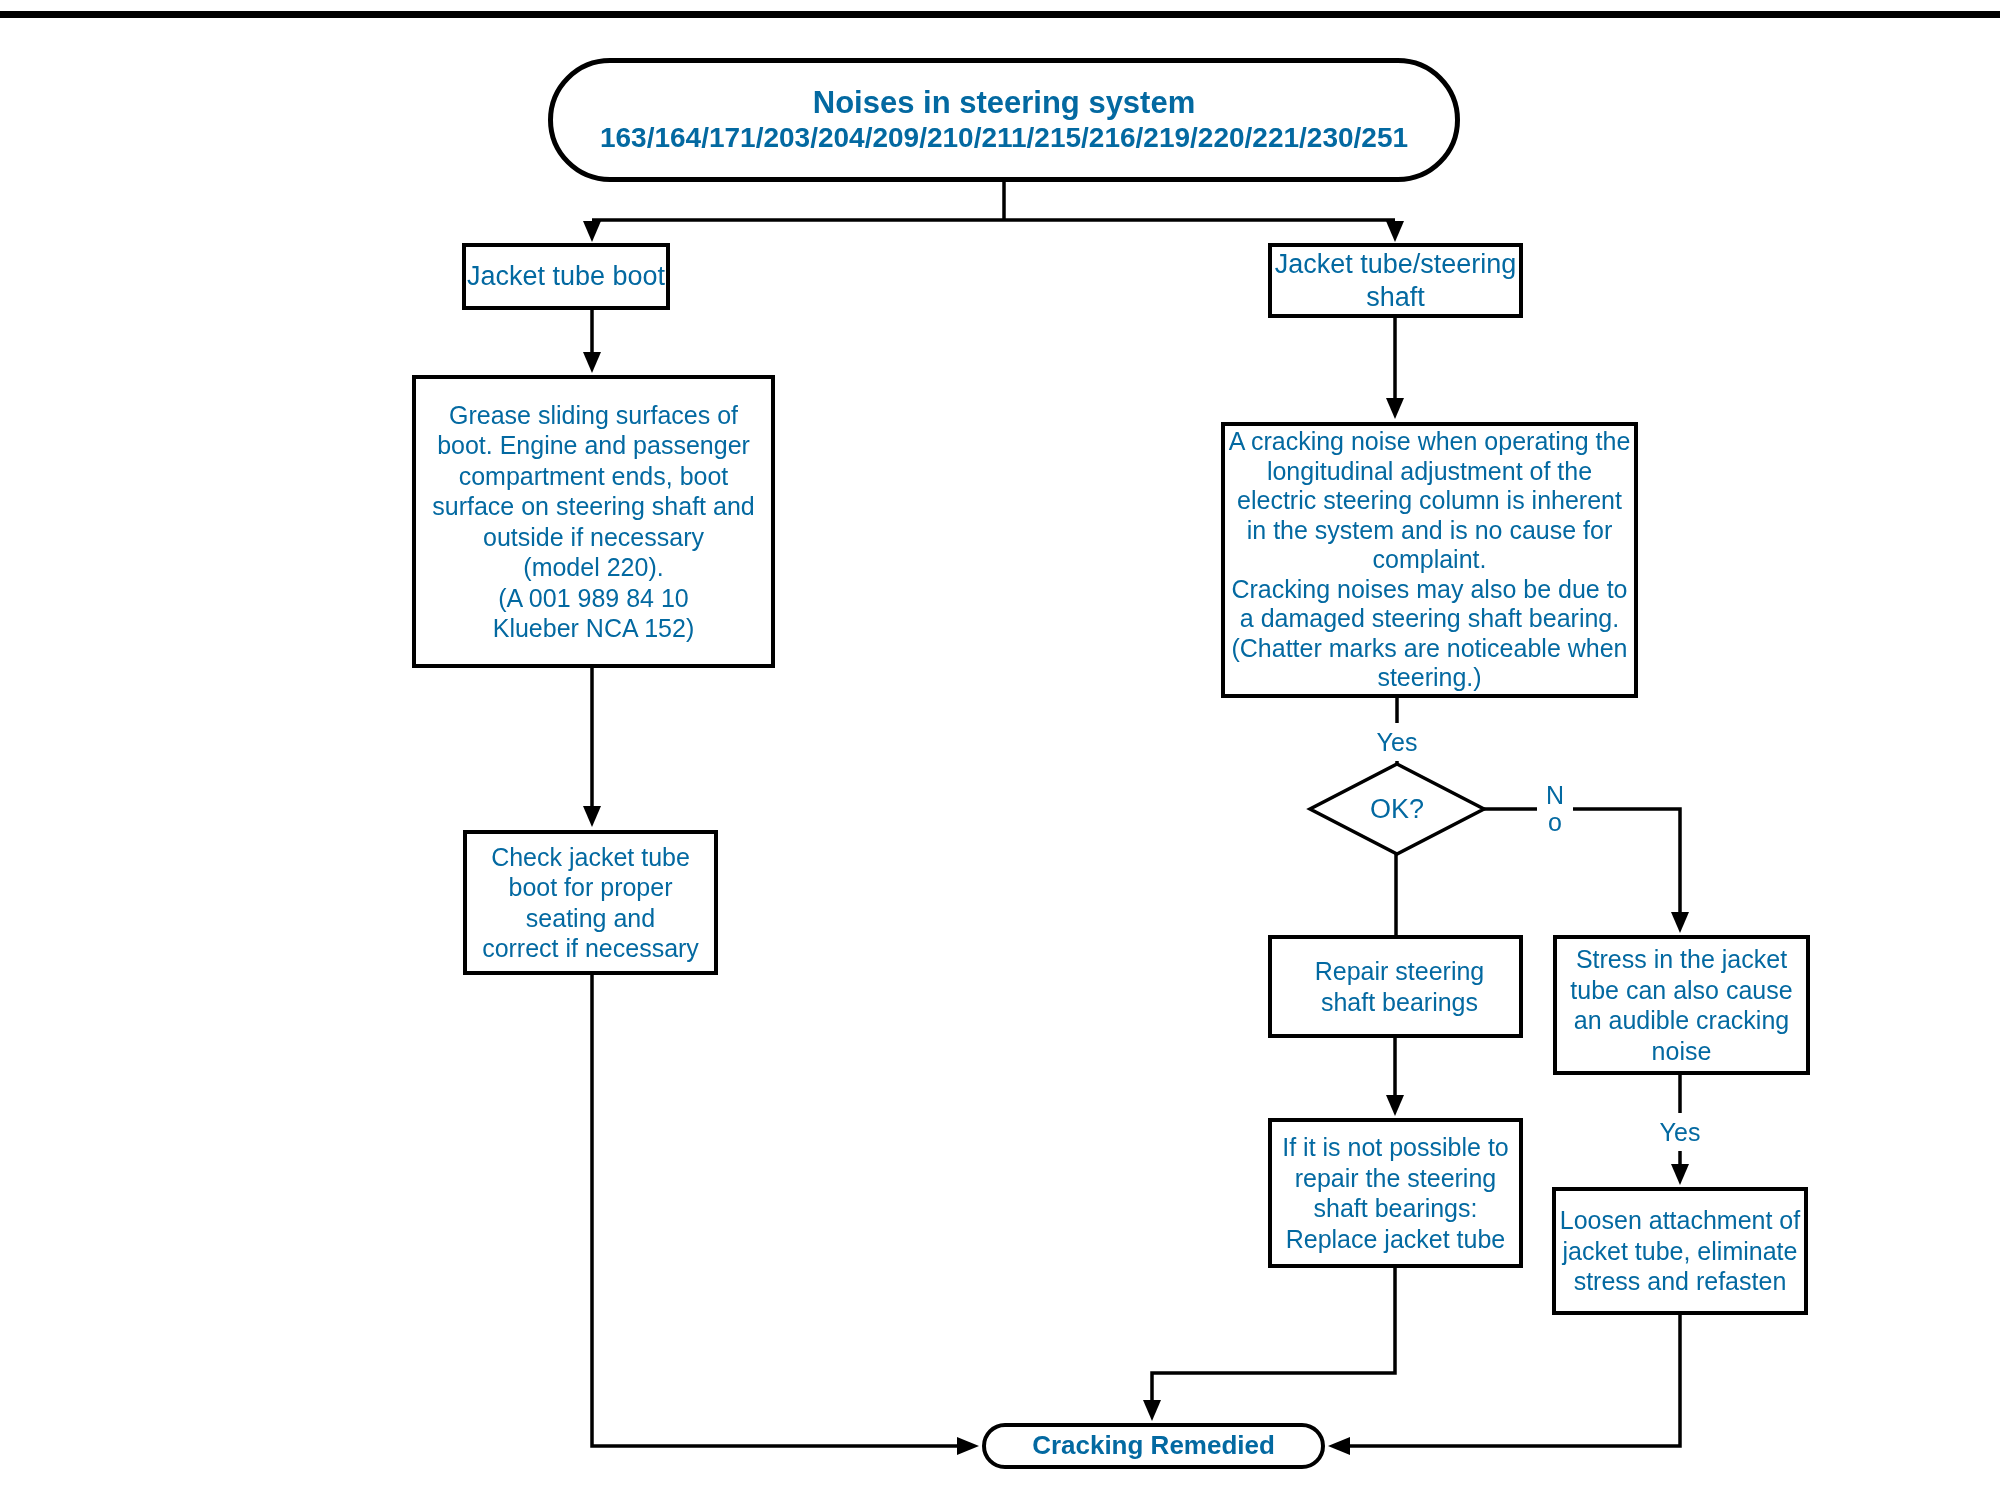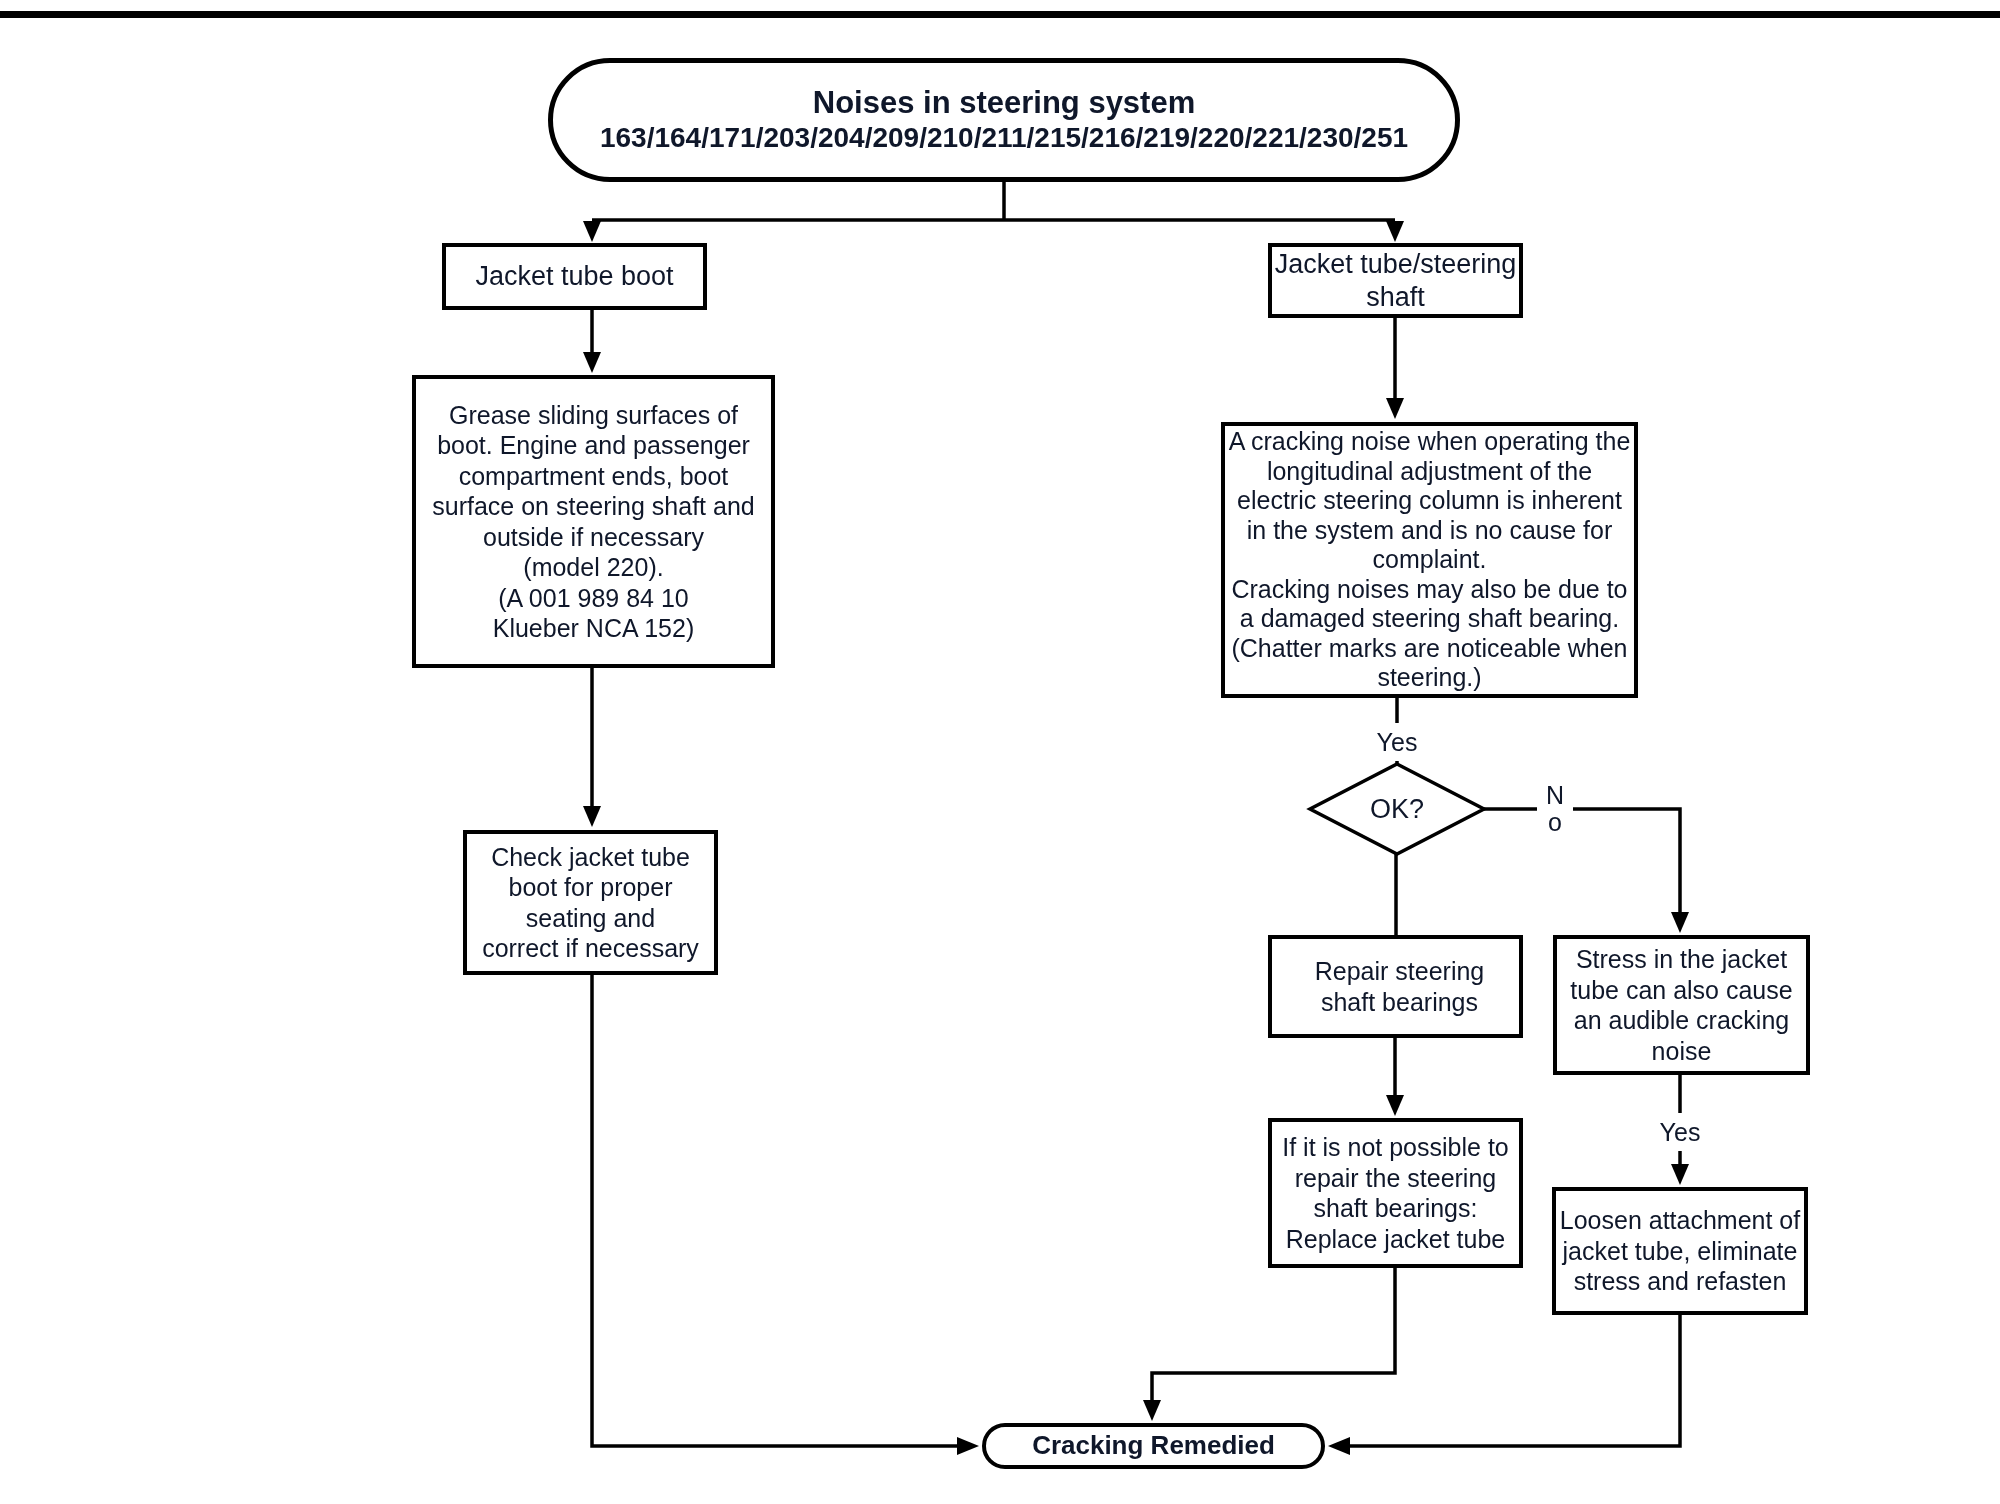--- a/index.html
+++ b/index.html
@@ -1,18 +1,18 @@
 <!DOCTYPE html>
 <html><head>
 <meta charset="utf-8">
 <style>
   html,body { margin:0; padding:0; background:#fff; }
   .canvas {
     position:relative; width:2000px; height:1504px; background:#ffffff;
-    font-family:"Liberation Sans", sans-serif; color:#0f172a; overflow:hidden;
+    font-family:"Liberation Sans", sans-serif; color:#0369a1; overflow:hidden;
   }
   .rule-top { position:absolute; left:0; top:11px; width:2000px; height:7px; background:#000; }
   svg.connectors { position:absolute; left:0; top:0; width:2000px; height:1504px; }
   .node {
     position:absolute; box-sizing:border-box; border:4px solid #000; background:#fff;
     display:flex; align-items:center; justify-content:center;
     text-align:center; white-space:pre-line; font-size:25px; line-height:1.22;
   }
   .dense { line-height:29.5px; }
   .stadium { border-radius:999px; }
@@ -72,21 +72,21 @@
     <polygon fill="#000" stroke="none" points="1671,1164 1689,1164 1680,1185"></polygon>
     <path d="M 1680 1315 V 1446 H 1350"></path>
     <polygon fill="#000" stroke="none" points="1350,1437 1350,1455 1328,1446"></polygon>
   </svg>
 
   <div class="title-box" style="left:548px; top:58px; width:912px; height:124px;">
     <div class="title-line1">Noises in steering system</div>
     <div class="title-line2">163/164/171/203/204/209/210/211/215/216/219/220/221/230/251</div>
   </div>
 
-  <div class="node single" style="left:442px; top:243px; width:265px; height:67px;">Jacket tube boot</div>
+  <div class="node single" style="left:462px; top:243px; width:208px; height:67px;">Jacket tube boot</div>
 
   <div class="node" style="left:412px; top:375px; width:363px; height:293px;">Grease sliding surfaces of
 boot. Engine and passenger
 compartment ends, boot
 surface on steering shaft and
 outside if necessary
 (model 220).
 (A 001 989 84 10
 Klueber NCA 152)</div>
 

